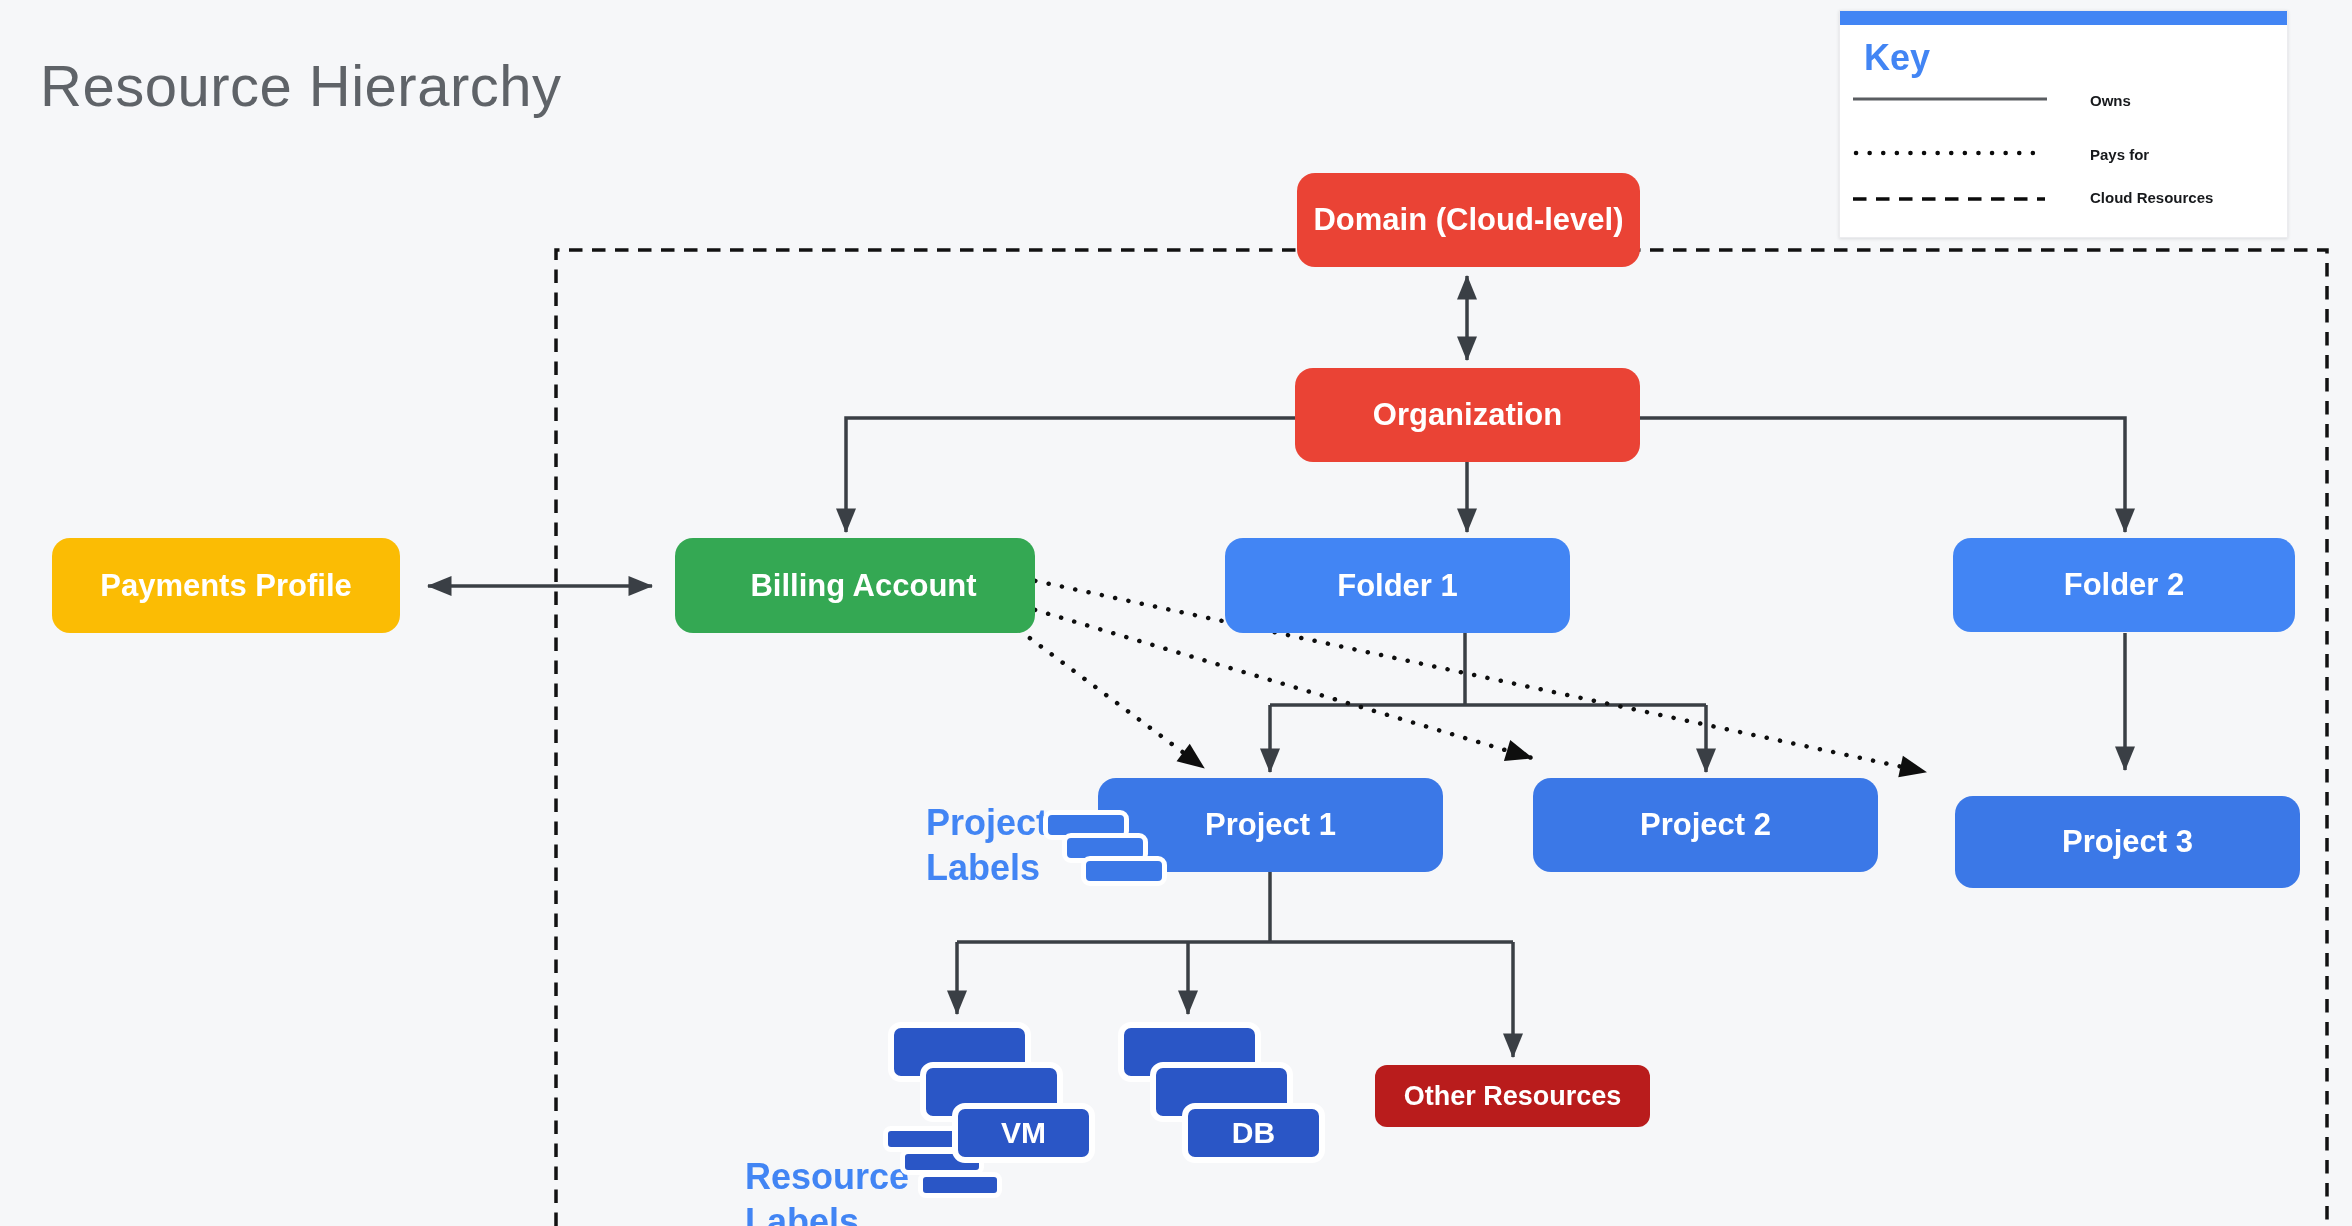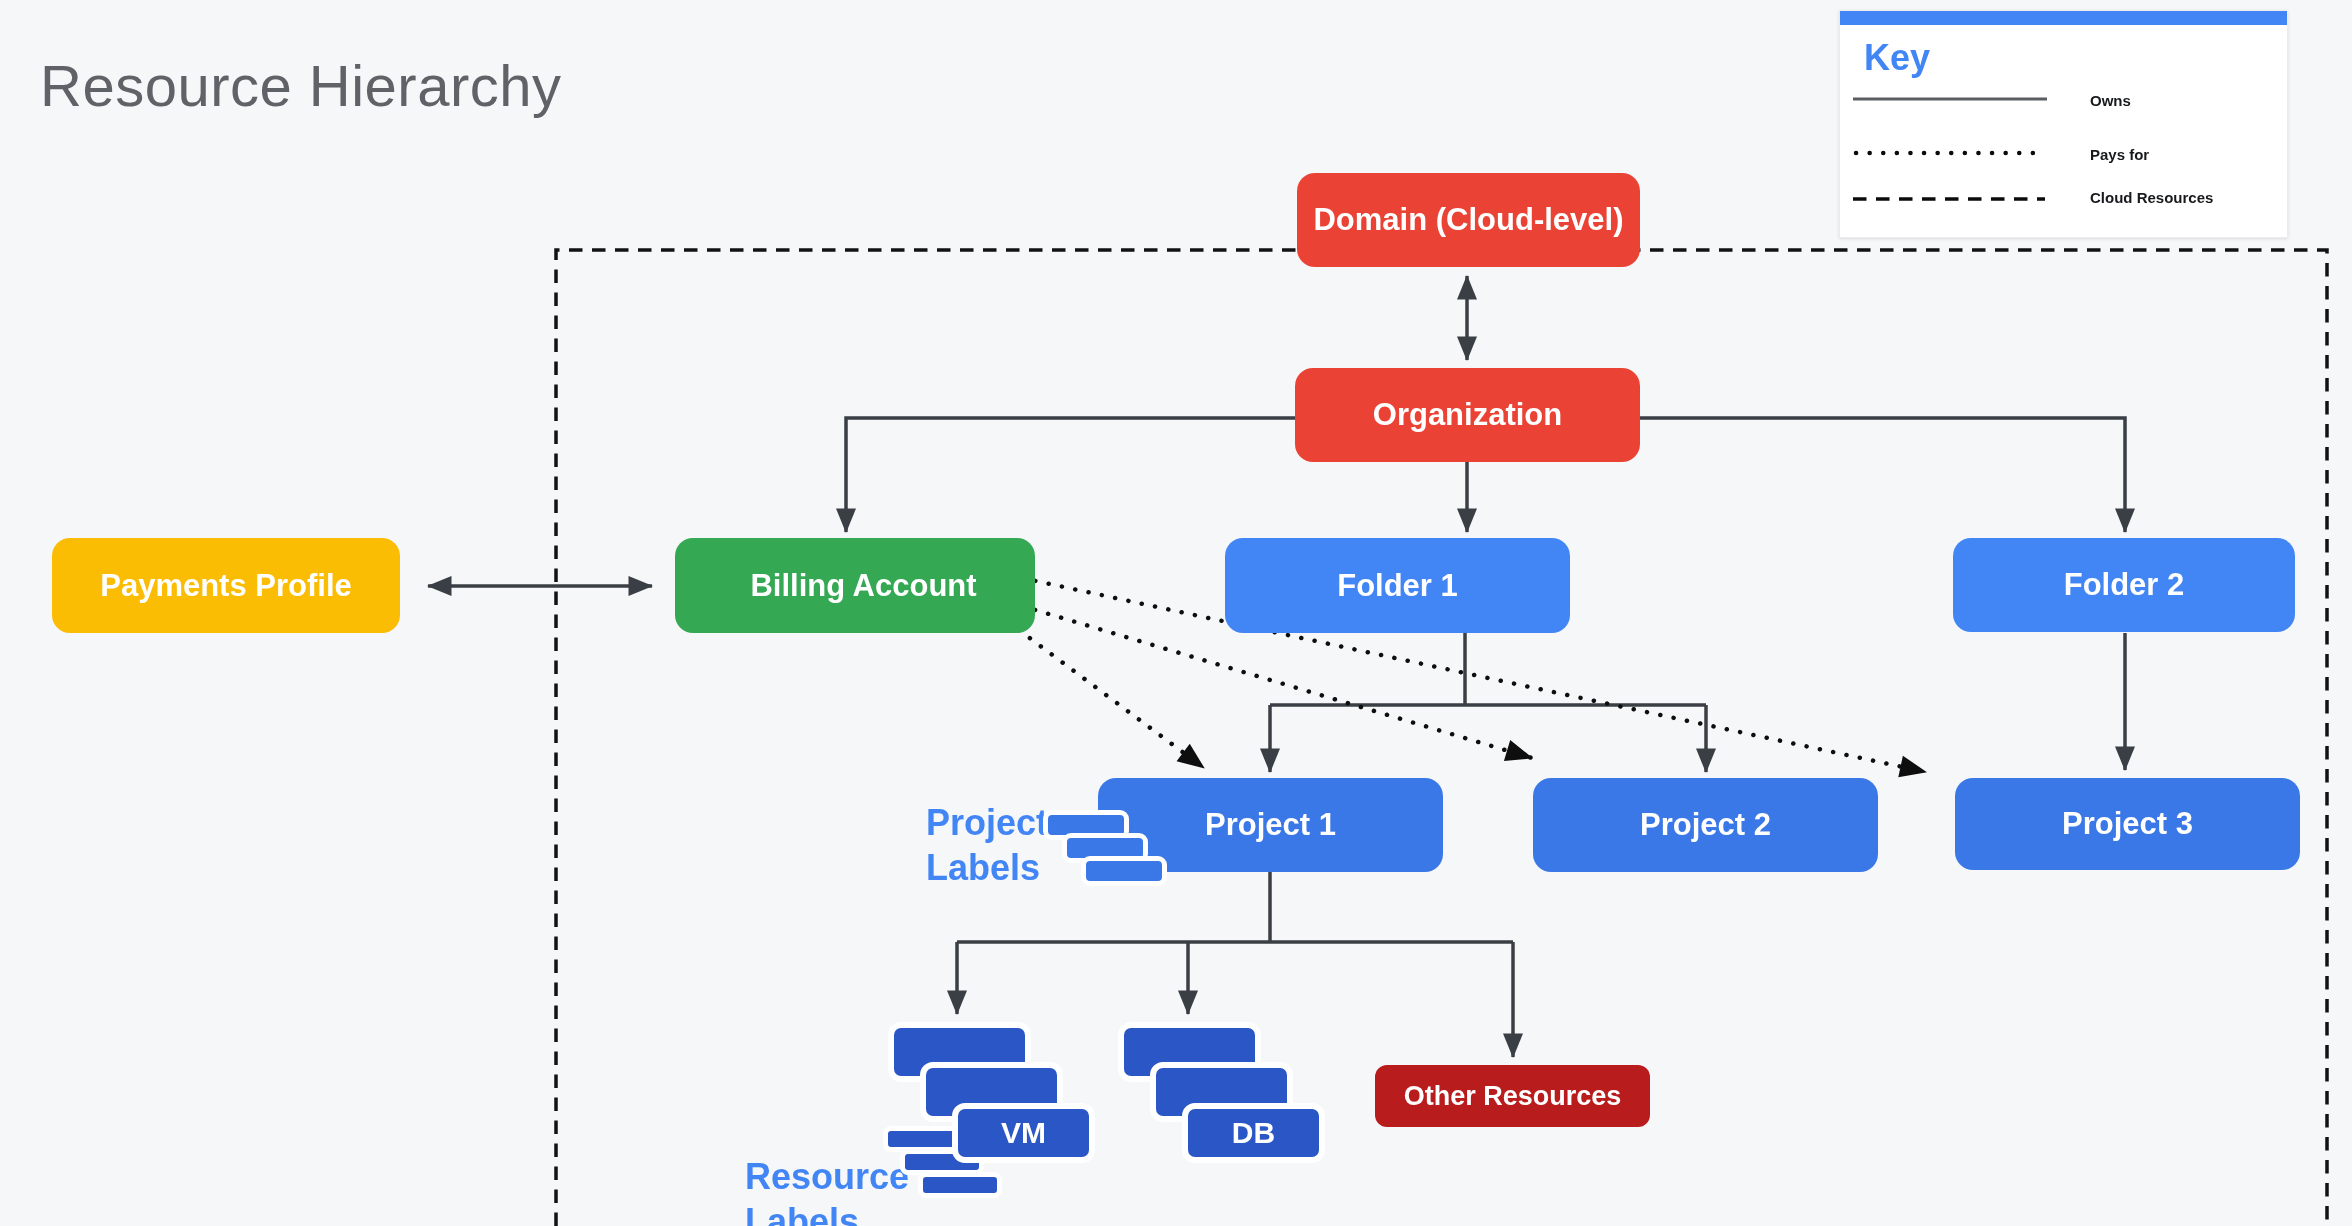--- a/index.html
+++ b/index.html
@@ -34,21 +34,21 @@
   .rblue{background:#b91c1c;}
 
   .n-domain{left:1297px;top:173px;width:343px;height:94px;}
   .n-organization{left:1295px;top:368px;width:345px;height:94px;}
   .n-payments{left:52px;top:538px;width:348px;height:95px;}
   .n-billing{left:675px;top:538px;width:343px;height:95px;}
   .n-folder1{left:1225px;top:538px;width:345px;height:95px;}
   .n-folder2{left:1953px;top:538px;width:342px;height:94px;}
   .n-project1{left:1098px;top:778px;width:345px;height:94px;}
   .n-project2{left:1533px;top:778px;width:345px;height:94px;}
-  .n-project3{left:1955px;top:778px;width:345px;height:92px;}
+  .n-project3{left:1955px;top:796px;width:345px;height:92px;}
   .n-other{left:1375px;top:1065px;width:275px;height:62px;border-radius:12px;font-size:27px;}
 
   
   .card{position:absolute;box-sizing:border-box;border:5px solid #ffffff;border-radius:9px;
         background:#3b78e7;z-index:4;}
   .bigcard{position:absolute;box-sizing:border-box;border:6px solid #ffffff;border-radius:13px;
            background:#2a56c6;z-index:4;display:flex;align-items:center;justify-content:center;
            color:#fff;font-weight:700;font-size:30px;}
   .minicard{position:absolute;box-sizing:border-box;border:5px solid #ffffff;border-radius:8px;
             background:#2a56c6;z-index:4;}

